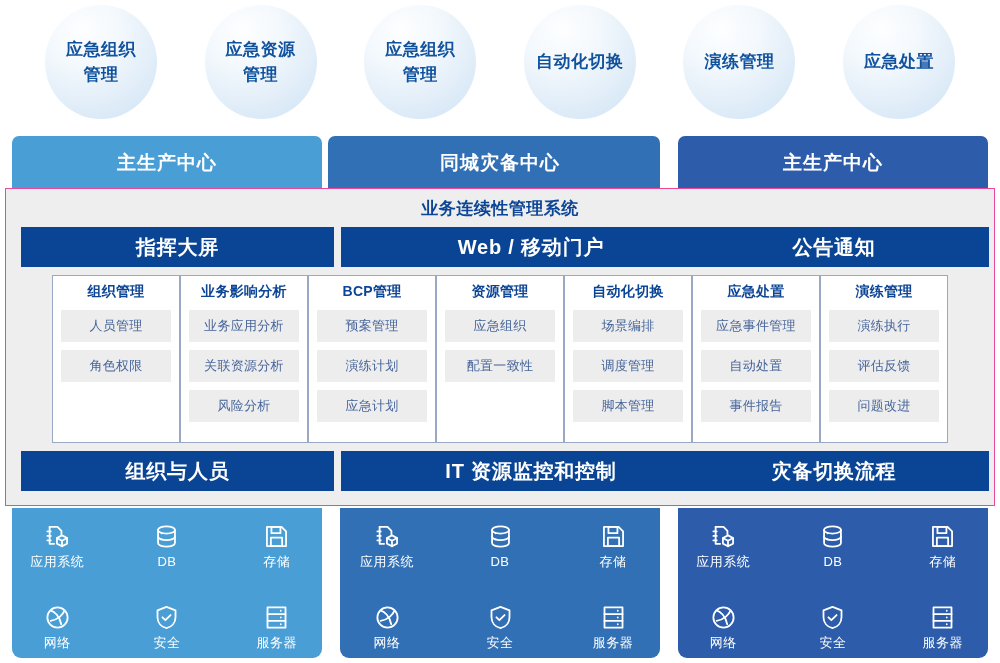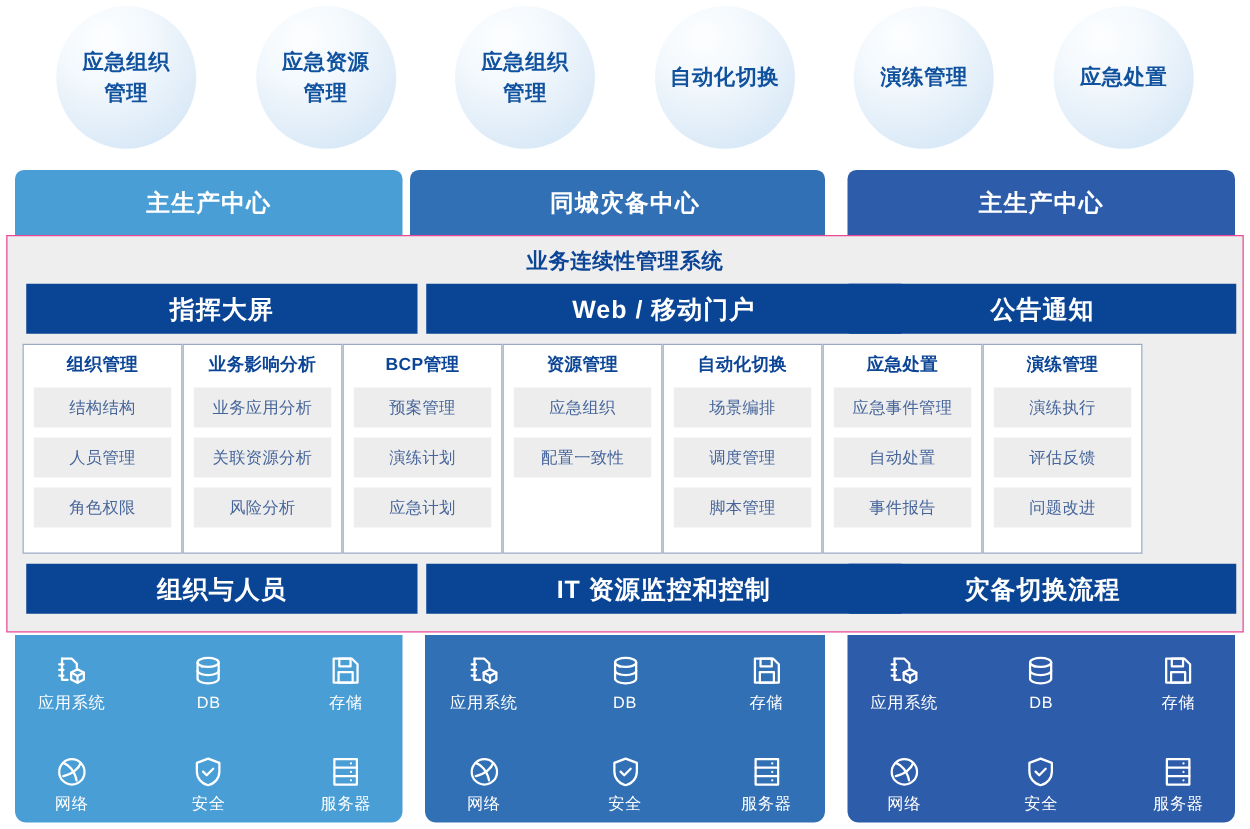--- a/index.html
+++ b/index.html
@@ -115,21 +115,21 @@
   .nb-0 { left: 7px;   width: 313px; }
   .nb-1 { left: 327px; width: 380px; }
   .nb-2 { left: 665px; width: 310px; }
 
   
   #card-strip {
     position: relative;
     margin: 8px 12px 0 12px;
     height: 168px;
     display: flex;
-    justify-content: flex-start;
+    justify-content: center;
   }
   .card {
     width: 128px;
     box-sizing: border-box;
     background: #ffffff;
     border: 1px solid #9aa8c4;
     padding: 7px 8px 8px 8px;
     display: flex;
     flex-direction: column;
     align-items: stretch;
@@ -250,21 +250,20 @@
   <div class="bar-row">
     <div class="navy-bar nb-0">指挥大屏</div>
     <div class="navy-bar nb-1">Web / 移动门户</div>
     <div class="navy-bar nb-2">公告通知</div>
   </div>
 
   <div id="card-strip">
 
     <div class="card">
       <div class="card-title">组织管理</div>
-      <div class="chip">结构结构</div>
       <div class="chip">人员管理</div>
       <div class="chip">角色权限</div>
     </div>
 
     <div class="card">
       <div class="card-title">业务影响分析</div>
       <div class="chip">业务应用分析</div>
       <div class="chip">关联资源分析</div>
       <div class="chip">风险分析</div>
     </div>

